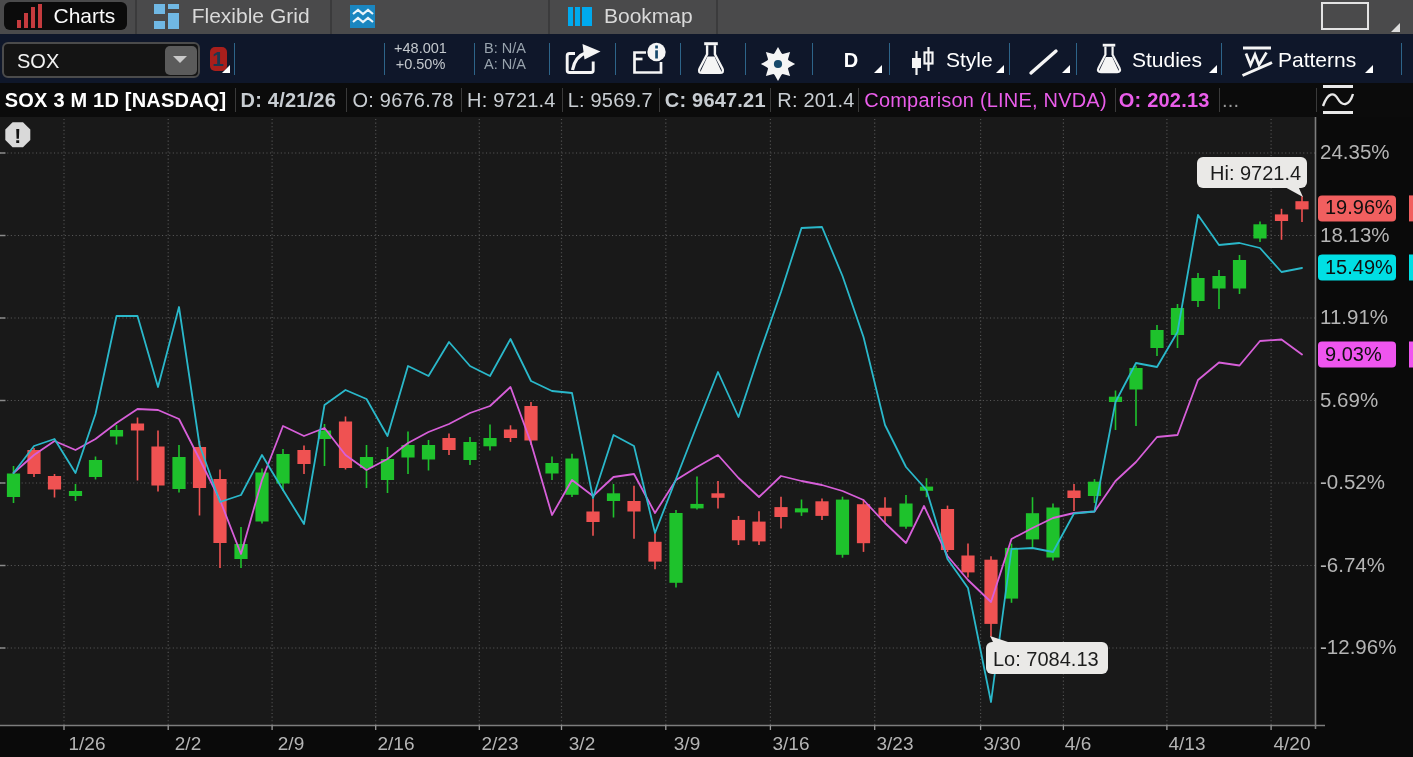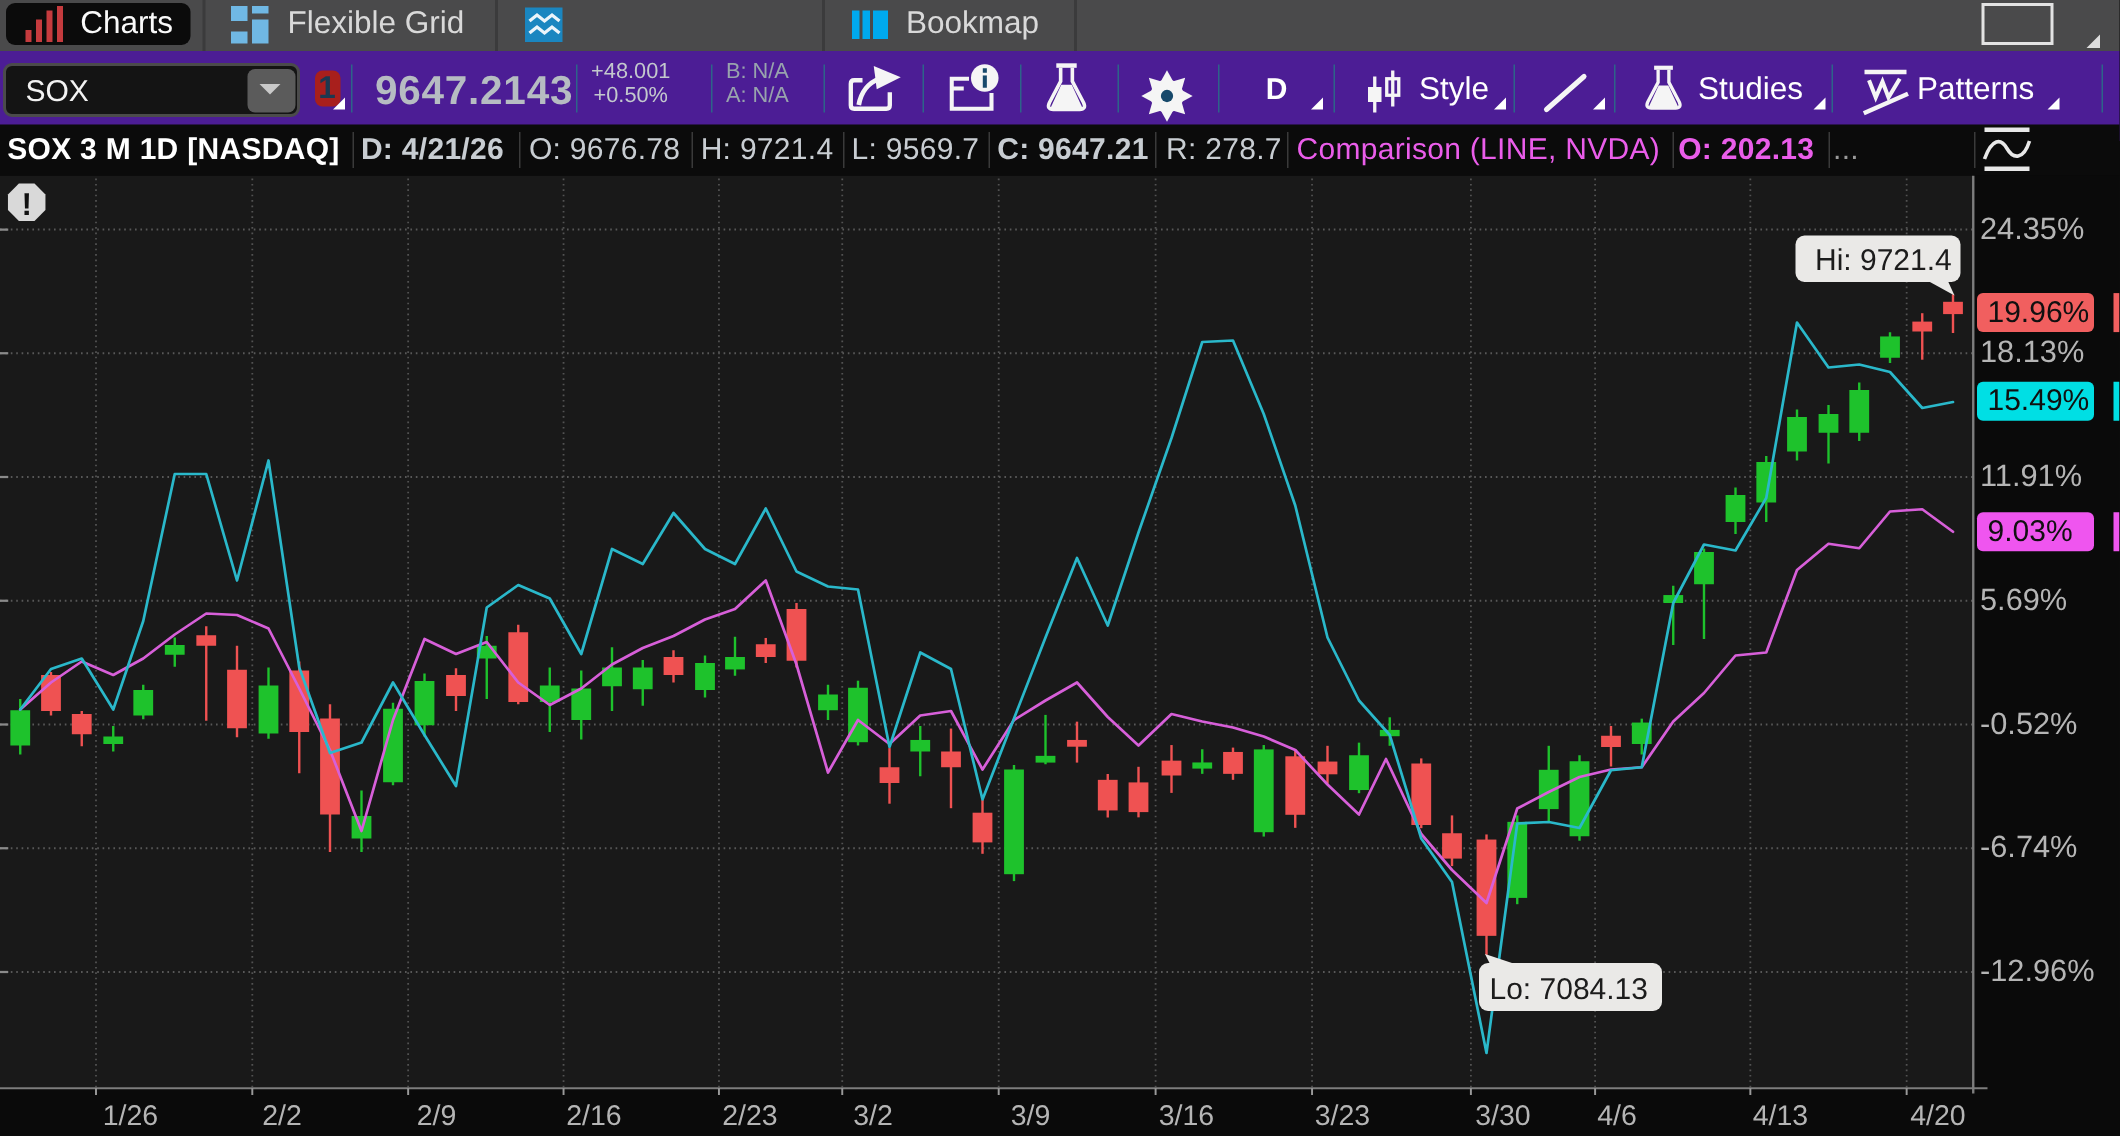--- a/index.html
+++ b/index.html
@@ -27,29 +27,28 @@
 </svg>
     <div style="position:absolute;left:547.6px;top:0;width:2px;height:34px;background:#3b3b3c"></div>
     <div style="position:absolute;left:568.3px;top:7px;width:4.4px;height:19.1px;background:#00a9ee"></div>
     <div style="position:absolute;left:574.6px;top:7px;width:5.8px;height:19.1px;background:#00a9ee"></div>
     <div style="position:absolute;left:581.7px;top:7px;width:10.1px;height:19.1px;background:#00a9ee"></div>
     <div style="position:absolute;left:604px;top:0;height:32px;line-height:32px;font-size:21px;color:#d9d9d9">Bookmap</div>
     <div style="position:absolute;left:716.1px;top:0;width:2px;height:34px;background:#3b3b3c"></div>
     <div style="position:absolute;left:1321px;top:1.5px;width:48px;height:28px;border:2px solid #e3e3e3;box-sizing:border-box"></div>
     <div style="position:absolute;left:1391px;top:23px;width:0;height:0;border-left:9px solid transparent;border-bottom:9px solid #ddd"></div>
   </div>
-<div style="position:absolute;left:0;top:34px;width:1413px;height:60px;background:#4c1d95">
+<div style="position:absolute;left:0;top:34px;width:1413px;height:60px;background:#0f172a">
     <div style="position:absolute;left:2px;top:8px;width:198px;height:36px;background:#141414;border:2.5px solid #4b4b4b;border-radius:6px;box-sizing:border-box"></div>
     <div style="position:absolute;left:17px;top:10px;height:34px;line-height:34px;font-size:20px;color:#f2f2f2">SOX</div>
     <div style="position:absolute;left:165px;top:11.8px;width:32px;height:28.8px;background:#5b5b5b;border-radius:5px"></div>
     <div style="position:absolute;left:173px;top:21.9px;width:0;height:0;border-left:7.7px solid transparent;border-right:7.7px solid transparent;border-top:7px solid #c9c9c9"></div>
     <div style="position:absolute;left:209.5px;top:12.6px;width:17px;height:24.5px;background:#a81f1c;border-radius:5px;color:#1c3850;font-weight:bold;font-size:21px;text-align:center;line-height:24.5px">1</div>
     <div style="position:absolute;left:222px;top:31px;width:0;height:0;border-left:8px solid transparent;border-bottom:8px solid #fff"></div>
     <div style="position:absolute;left:234px;top:9px;width:1px;height:32px;background:#2d6489"></div>
-    <div style="position:absolute;left:250px;top:0;height:50px;line-height:52px;font-size:27px;font-weight:bold;color:#b6bcc2;letter-spacing:0.5px">9647.2143</div>
     <div style="position:absolute;left:384px;top:9px;width:1px;height:32px;background:#2d6489"></div>
     <div style="position:absolute;left:386px;top:6px;width:69px;text-align:center;font-size:14.5px;color:#c3c8cd;line-height:16px">+48.001<br>+0.50%</div>
     <div style="position:absolute;left:474px;top:9px;width:1px;height:32px;background:#2d6489"></div>
     <div style="position:absolute;left:484px;top:6px;font-size:14.5px;color:#98a3ad;line-height:16px">B: N/A<br>A: N/A</div>
     <div style="position:absolute;left:548.5px;top:9px;width:1px;height:32px;background:#2d6489"></div>
     <svg width="44" height="40" viewBox="0 0 44 40" style="position:absolute;left:562px;top:6px">
 <path d="M13 13.5 h-5.5 q-2.3 0 -2.3 2.3 v14.4 q0 2.3 2.3 2.3 h21.4 q2.3 0 2.3 -2.3 v-8.7" fill="none" stroke="#f5f5f5" stroke-width="2.9"></path>
 <path d="M10.5 30 C12 21.5, 17 15, 24.5 12.5" fill="none" stroke="#f5f5f5" stroke-width="3.2"></path>
 <polygon points="20.5,4 38.5,11.5 22.5,19.5" fill="#f5f5f5"></polygon>
 </svg>
@@ -127,21 +126,21 @@
     <div style="position:absolute;left:240.6px;top:0;height:34px;line-height:34px;font-size:20px;font-weight:bold;color:#c8cdd2;white-space:nowrap;letter-spacing:0.2px">D: 4/21/26</div>
     <div style="position:absolute;left:346.4px;top:5px;width:1px;height:24px;background:#3a3a3a"></div>
     <div style="position:absolute;left:352.6px;top:0;height:34px;line-height:34px;font-size:20px;font-weight:normal;color:#c8cdd2;white-space:nowrap;letter-spacing:0.2px">O: 9676.78</div>
     <div style="position:absolute;left:461.4px;top:5px;width:1px;height:24px;background:#3a3a3a"></div>
     <div style="position:absolute;left:467.1px;top:0;height:34px;line-height:34px;font-size:20px;font-weight:normal;color:#c8cdd2;white-space:nowrap;letter-spacing:0.2px">H: 9721.4</div>
     <div style="position:absolute;left:561.5px;top:5px;width:1px;height:24px;background:#3a3a3a"></div>
     <div style="position:absolute;left:567.7px;top:0;height:34px;line-height:34px;font-size:20px;font-weight:normal;color:#c8cdd2;white-space:nowrap;letter-spacing:0.2px">L: 9569.7</div>
     <div style="position:absolute;left:658.8px;top:5px;width:1px;height:24px;background:#3a3a3a"></div>
     <div style="position:absolute;left:664.8px;top:0;height:34px;line-height:34px;font-size:20px;font-weight:bold;color:#c8cdd2;white-space:nowrap;letter-spacing:0.2px">C: 9647.21</div>
     <div style="position:absolute;left:769.9px;top:5px;width:1px;height:24px;background:#3a3a3a"></div>
-    <div style="position:absolute;left:777.3px;top:0;height:34px;line-height:34px;font-size:20px;font-weight:normal;color:#c8cdd2;white-space:nowrap;letter-spacing:0.2px">R: 278.7</div>
+    <div style="position:absolute;left:777.3px;top:0;height:34px;line-height:34px;font-size:20px;font-weight:normal;color:#c8cdd2;white-space:nowrap;letter-spacing:0.2px">R: 201.4</div>
     <div style="position:absolute;left:858px;top:5px;width:1px;height:24px;background:#3a3a3a"></div>
     <div style="position:absolute;left:864.3px;top:0;height:34px;line-height:34px;font-size:20px;font-weight:normal;color:#ea5dea;white-space:nowrap;letter-spacing:0.2px">Comparison (LINE, NVDA)</div>
     <div style="position:absolute;left:1114.8px;top:5px;width:1px;height:24px;background:#3a3a3a"></div>
     <div style="position:absolute;left:1118.8px;top:0;height:34px;line-height:34px;font-size:20px;font-weight:bold;color:#ea5dea;white-space:nowrap;letter-spacing:0.2px">O: 202.13</div>
     <div style="position:absolute;left:1218.9px;top:5px;width:1px;height:24px;background:#3a3a3a"></div>
     <div style="position:absolute;left:1222px;top:0;height:34px;line-height:34px;font-size:20px;font-weight:normal;color:#9a9a9a;white-space:nowrap;letter-spacing:0.2px">...</div>
     <div style="position:absolute;left:1315.6px;top:5px;width:1px;height:24px;background:#3a3a3a"></div>
     <svg width="40" height="34" viewBox="0 0 40 34" style="position:absolute;left:1318px;top:0">
 <line x1="5" y1="3.5" x2="35" y2="3.5" stroke="#e8e8e8" stroke-width="3"></line>
 <line x1="5" y1="29.5" x2="35" y2="29.5" stroke="#e8e8e8" stroke-width="3"></line>

